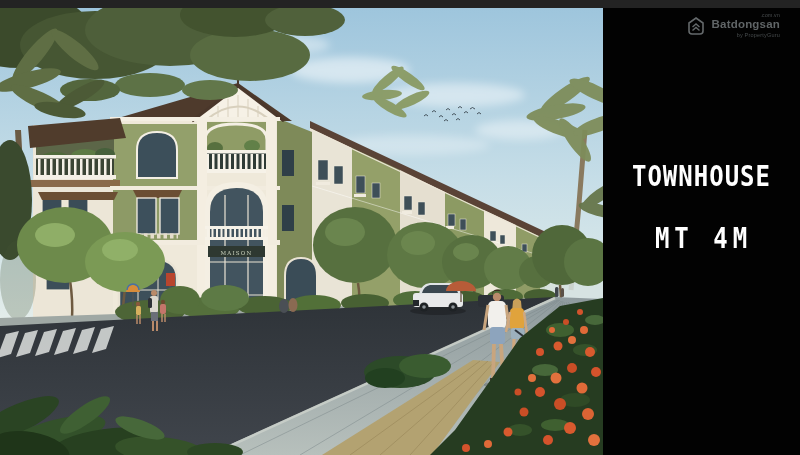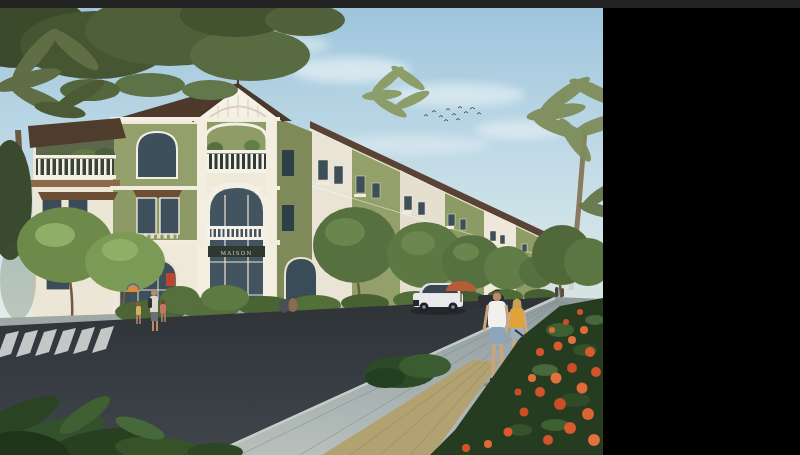--- a/index.html
+++ b/index.html
@@ -408,14 +408,31 @@
         <ellipse cx="105" cy="445" rx="55" ry="16" transform="rotate(-8 105 445)" fill="#274020"></ellipse>
         <ellipse cx="160" cy="450" rx="45" ry="13" transform="rotate(5 160 450)" fill="#355229"></ellipse>
         <ellipse cx="30" cy="450" rx="40" ry="18" transform="rotate(10 30 450)" fill="#1f3519"></ellipse>
         <ellipse cx="85" cy="415" rx="30" ry="9" transform="rotate(-35 85 415)" fill="#3f6033"></ellipse>
         <ellipse cx="140" cy="428" rx="26" ry="8" transform="rotate(20 140 428)" fill="#47683a"></ellipse>
         <ellipse cx="215" cy="452" rx="28" ry="9" fill="#2c4724"></ellipse>
       </g>
     </svg>
   </div>
 
+  <div class="panel">
+    <div class="watermark">
+      <svg width="20" height="20" viewBox="0 0 20 20">
+        <path d="M10 2 L17 7 V15 Q17 18 14 18 H6 Q3 18 3 15 V7 Z" fill="none" stroke="#6a6f71" stroke-width="1.6"></path>
+        <path d="M6.5 11 L10 8 L13.5 11 M6.5 14.5 L10 11.5 L13.5 14.5" fill="none" stroke="#6a6f71" stroke-width="1.4"></path>
+      </svg>
+      <div class="wm-col">
+        <span class="wm-suffix">.com.vn</span>
+        <span class="wm-brand">Batdongsan</span>
+        <span class="wm-byline">by PropertyGuru</span>
+      </div>
+    </div>
+    <div class="panel-text">
+      <div class="panel-title">TOWNHOUSE</div>
+      <div class="panel-subtitle">MT 4M</div>
+    </div>
+  </div>
 
 </div>
 
 </body></html>

